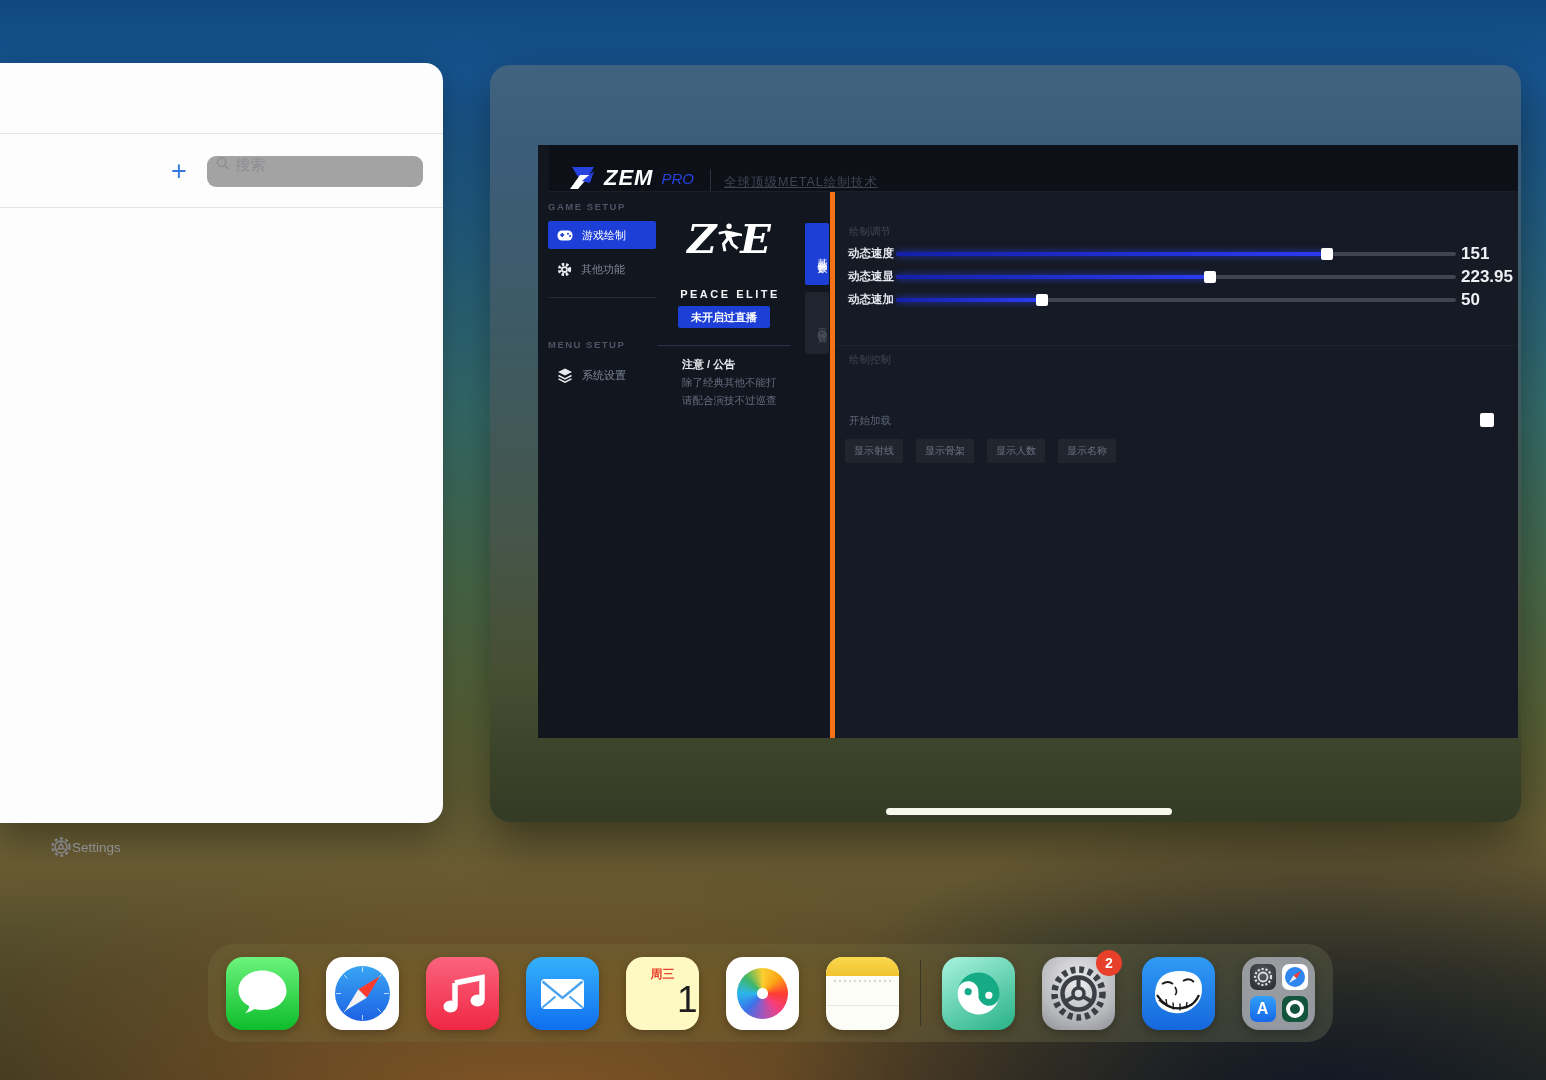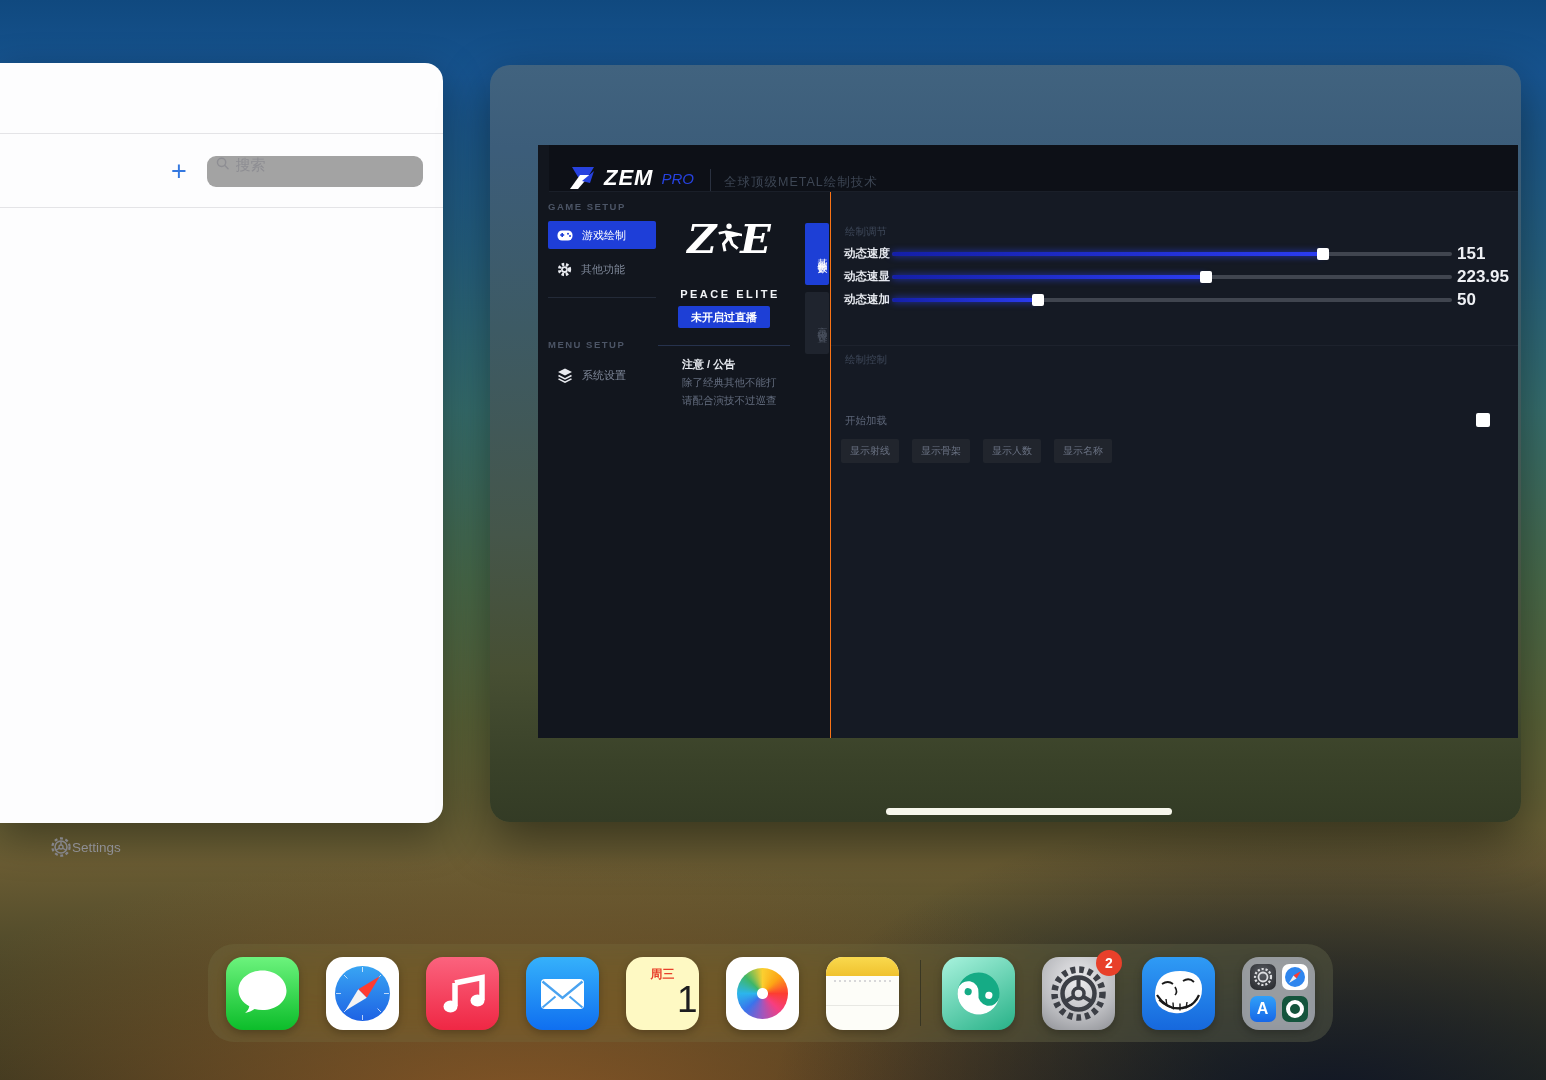--- a/index.html
+++ b/index.html
@@ -38,21 +38,21 @@
   .home-indicator { position:absolute; left:396px; top:743px; width:286px; height:7px;
     border-radius:4px; background:#f7f7ec; }
   
   .app { position:absolute; left:48px; top:80px; width:980px; height:593px; background:#12161e; overflow:hidden; }
   .app-header { position:absolute; left:0; top:0; width:100%; height:47px; background:#0d1017;
     border-bottom:1px solid #1a1f29; display:flex; align-items:flex-end; padding-left:19px;margin-left:11px; }
   .brand { display:flex; align-items:center; gap:6px; }
   .brand-name { color:#fff; font-size:22px; font-weight:bold; font-style:italic; letter-spacing:1px; }
   .brand-badge { color:#2742df; font-size:15px; font-weight:normal; font-style:italic; margin-left:2px; }
   .brand-sep { width:1px; height:22px; background:#2a3140; margin:0 13px 0 16px; }
-  .brand-tagline { color:#3d4654; font-size:12.5px; letter-spacing:1px; }
+  .brand-tagline { color:#3d4654; font-size:12.5px; letter-spacing:1px;text-decoration:underline; }
   
   .ss-label { position:absolute; left:10px; color:#4c5566; font-size:9.5px; font-weight:bold; letter-spacing:1.5px; }
   .nav-item { position:absolute; left:10px; width:108px; height:28px; border-radius:2px;
     display:flex; align-items:center; gap:9px; padding-left:9px; font-size:11px; color:#7e8798; cursor:default; }
   .nav-item.active { background:#1e3ed8; color:#fff; }
   .nav-divider { position:absolute; left:10px; top:152px; width:108px; height:1px; background:#232a38; }
   
   .ze-logo { position:absolute; left:118px; top:70px; width:148px; text-align:center;
     font-family:"DejaVu Serif","Liberation Serif",serif; font-style:italic; font-weight:bold;
     font-size:40px; color:#fff; letter-spacing:2px; }
@@ -65,21 +65,21 @@
   .notice-title { position:absolute; left:144px; top:212px; color:#e8ebf0; font-size:11px; font-weight:bold; }
   .notice-l { position:absolute; left:144px; color:#636c7e; font-size:10.5px; }
   
   .vtab { position:absolute; left:267px; width:24px; border-radius:2px;
     writing-mode:vertical-rl; text-orientation:upright; text-align:center;
     font-size:10px; letter-spacing:2px; cursor:default; }
   .vtab.active { top:78px; height:62px; background:#1d3fd6; color:#fff; }
   .vtab.inactive { top:147px; height:62px; background:#1f242e; color:#49505e; }
   
   .main { position:absolute; left:292px; top:47px; width:688px; height:546px; background:#151a24;
-    border-left:1px solid #f97316; }
+    border-left:5px solid #f97316; }
   .sec-title { position:absolute; left:14px; color:#3d4758; font-size:10.5px; }
   .slider-list { position:absolute; left:0; top:50px; width:100%; }
   .slider-row { display:flex; align-items:center; height:23px; padding-left:13px; }
   .s-label { width:46px; color:#e6e9ef; font-size:11.5px; font-weight:bold; flex:none; }
   .s-track { position:relative; width:560px; height:4px; background:#40454f; border-radius:2px; flex:none; margin-left:2px; }
   .s-fill { position:absolute; left:0; top:0; height:4px; border-radius:2px;
     background:linear-gradient(90deg,#141fa8,#2b3cf0); box-shadow:0 0 7px rgba(45,70,255,0.75); }
   .s-thumb { position:absolute; top:-4px; width:12px; height:12px; background:#fff; border-radius:2px; }
   .s-value { width:62px; text-align:left; color:#eef0f4; font-size:17px; font-weight:bold; margin-left:5px; }
   .main-divider { position:absolute; left:0; top:153px; width:100%; height:1px; background:#1d222d; }

